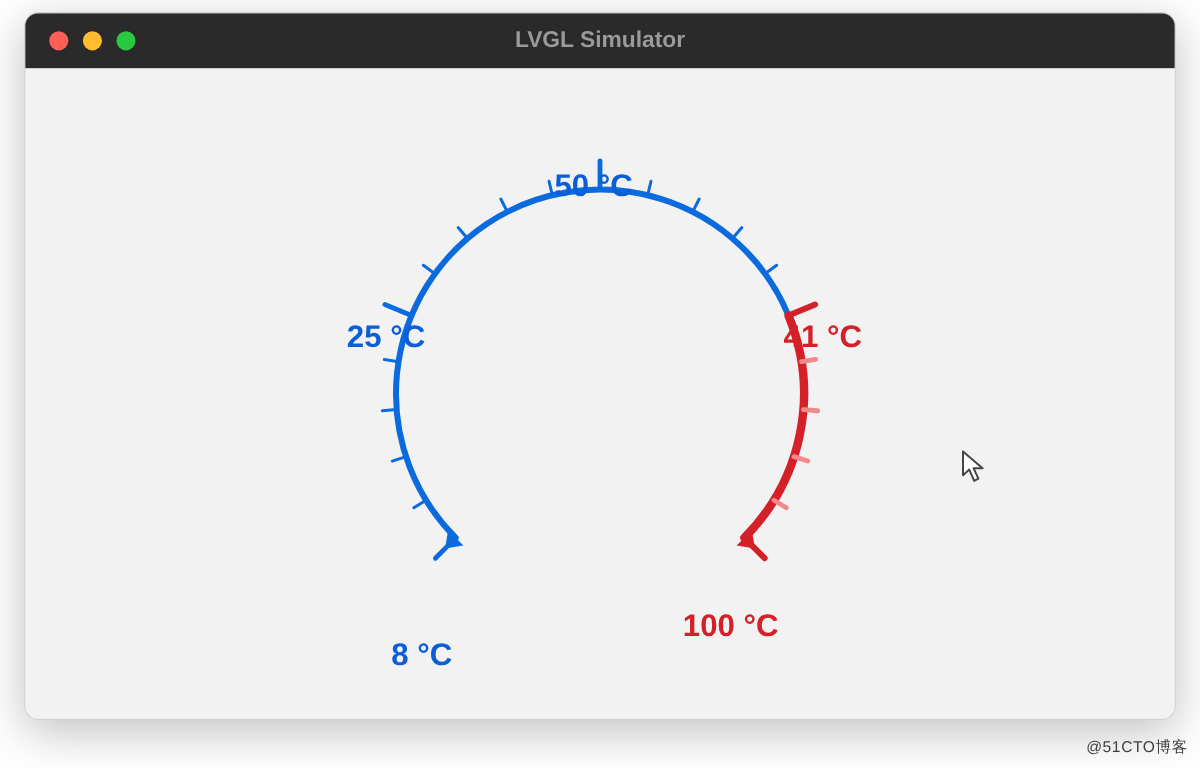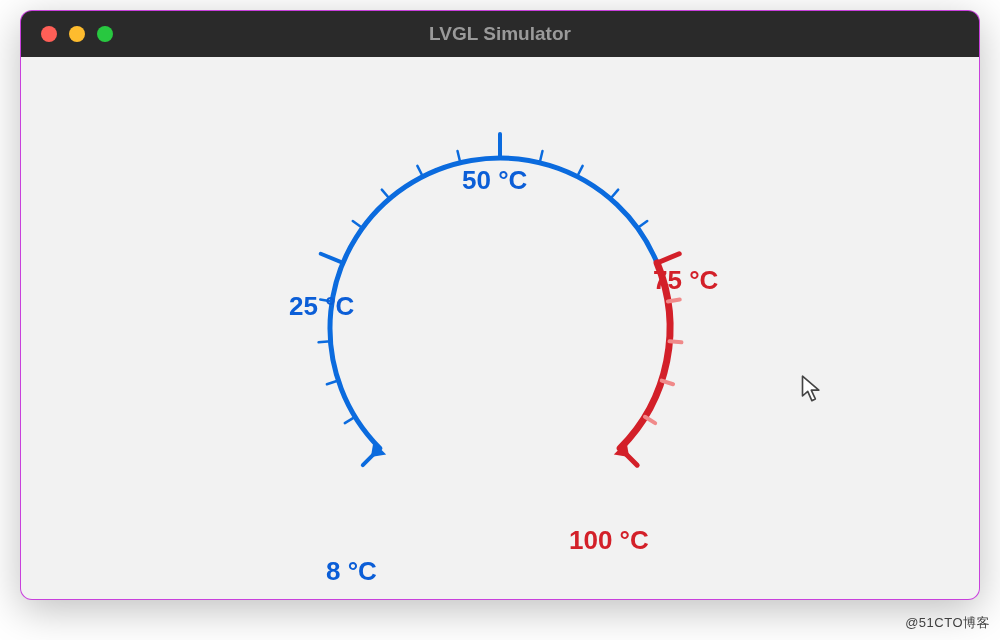--- a/index.html
+++ b/index.html
@@ -13,21 +13,21 @@
     }
     .window {
       position: absolute;
       left: 20px;
       top: 10px;
       width: 960px;
       height: 590px;
       border-radius: 12px;
       overflow: hidden;
       box-shadow: 0 10px 40px rgba(0,0,0,0.25);
-      background: #d946ef;
+      background: #e5e5e5;
       border: 1px solid rgba(0,0,0,0.08);
     }
     .titlebar {
       height: 46px;
       background: #2a2a2a;
       display: flex;
       align-items: center;
       position: relative;
     }
     .traffic-lights {
@@ -63,21 +63,21 @@
       left: 50%;
       top: 50%;
       transform: translate(-50%, -50%);
     }
     .gauge-label {
       position: absolute;
       font-size: 26px;
       font-weight: 600;
       white-space: nowrap;
     }
-    .gauge-label.blue { color: #0b5ed7; margin-top: 26px; }
+    .gauge-label.blue { color: #0b5ed7; }
     .gauge-label.red  { color: #d32029; }
     .cursor {
       position: absolute;
       width: 24px;
       height: 28px;
     }
     .watermark {
       position: absolute;
       right: 10px;
       bottom: 8px;
@@ -125,22 +125,22 @@
         <line x1="161.68" y1="52.53" x2="173.09" y2="56.24" stroke="#f08a8a" stroke-width="4" stroke-linecap="round"></line>
         <line x1="144.95" y1="88.82" x2="155.18" y2="95.09" stroke="#f08a8a" stroke-width="4" stroke-linecap="round"></line>
         <line x1="120.21" y1="120.21" x2="137.18" y2="137.18" stroke="#d32029" stroke-width="5" stroke-linecap="round"></line>
         <polygon points="-126.572113832392,113.84419177103416 -113.84419177103413,126.572113832392 -129.11769824466356,129.1176982446636" fill="#0b6bde"></polygon>
         <polygon points="113.84419177103429,126.57211383239186 126.57211383239216,113.84419177103402 129.11769824466373,129.11769824466342" fill="#d32029"></polygon>
       </svg>
 
     <div class="gauge-label blue" style="left:305px; top:473px;">8 °C</div>
     <div class="gauge-label blue" style="left:268px; top:208px;">25 °C</div>
     <div class="gauge-label blue" style="left:441px; top:82px;">50 °C</div>
-    <div class="gauge-label red" style="left:632px; top:208px;">75 °C</div>
-    <div class="gauge-label red" style="left:548px; top:468px;">100 °C</div>
+    <div class="gauge-label red" style="left:632px; top:208px;">41 °C</div>
+    <div class="gauge-label red" style="left:548px; top:449px;">100 °C</div>
 
     <svg class="cursor" style="left:780px; top:318px;" viewBox="0 0 20 24">
       <path d="M1 1 L1 18 L5.5 14 L9 22 L12 20.5 L8.5 13 L15 13 Z" fill="#ffffff" stroke="#444" stroke-width="1.4" stroke-linejoin="round"></path>
     </svg>
   </div>
 </div>
 
 <div class="watermark">@51CTO博客</div>
 
 </body></html>

